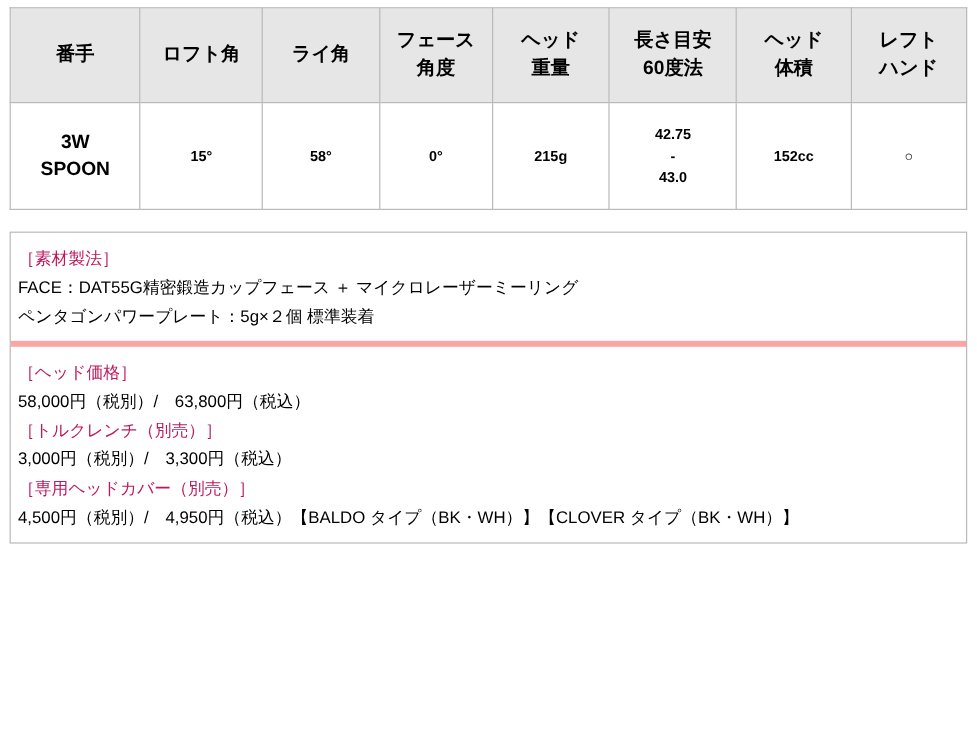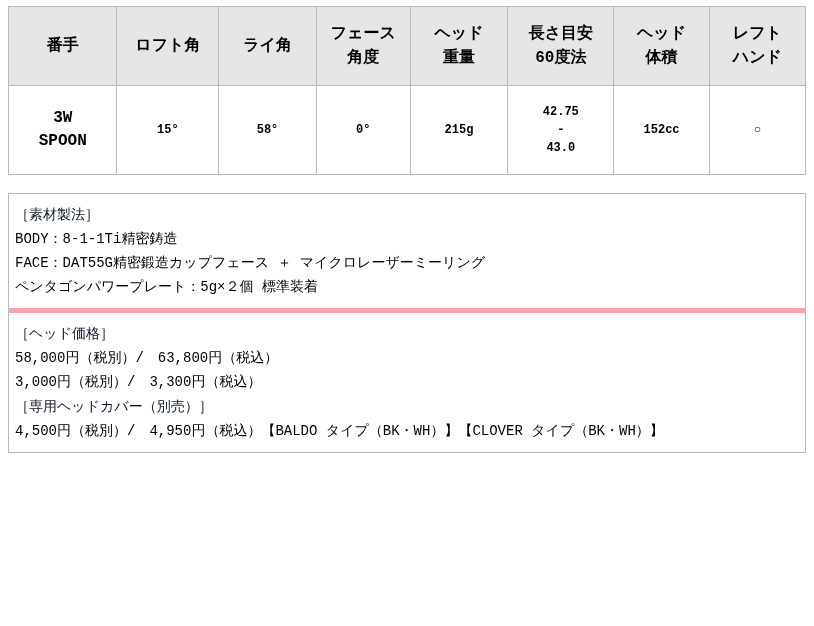--- a/index.html
+++ b/index.html
@@ -13,21 +13,20 @@
     font-family: "Liberation Sans", sans-serif;
     color: #000000;
     overflow: hidden;
   }
   .page {
     width: 814px;
     height: 626px;
     position: relative;
     box-sizing: border-box;
     padding: 6px 8px 0 8px;
-    font-family: Liberation Mono, monospace;
   }
 
   
   table.spec {
     border-collapse: collapse;
     width: 798px;
     table-layout: fixed;
     margin: 0;
   }
   table.spec th,
@@ -81,21 +80,21 @@
   }
   .notes-section + .notes-section {
     border-top: 5px solid #fca5a5;
   }
   .ln {
     font-size: 14px;
     line-height: 1.72;
     white-space: nowrap;
   }
   .green {
-    color: #0f172a;
+    color: #be185d;
   }
   .notes-section.first .ln { font-size: 14px; }
 </style>
 </head>
 <body>
 
 <div class="page">
 
   <table class="spec">
     <colgroup>
@@ -159,29 +158,29 @@
         <td>152cc</td>
         <td>○</td>
       </tr>
     </tbody>
   </table>
 
   <div class="notes">
 
     <div class="notes-section first">
       <div class="ln green">［素材製法］</div>
-      <div class="ln">BODY：8-1-1Ti精密鋳造</div>
       <div class="ln">FACE：DAT55G精密鍛造カップフェース ＋ マイクロレーザーミーリング</div>
       <div class="ln">ペンタゴンパワープレート：5g×２個 標準装着</div>
     </div>
 
     <div class="notes-section">
       <div class="ln green">［ヘッド価格］</div>
       <div class="ln">58,000円（税別）/　63,800円（税込）</div>
 
+      <div class="ln green">［トルクレンチ（別売）］</div>
       <div class="ln">3,000円（税別）/　3,300円（税込）</div>
 
       <div class="ln green">［専用ヘッドカバー（別売）］</div>
       <div class="ln">4,500円（税別）/　4,950円（税込）【BALDO タイプ（BK・WH）】【CLOVER タイプ（BK・WH）】</div>
 
     </div>
 
   </div>
 
 </div>

